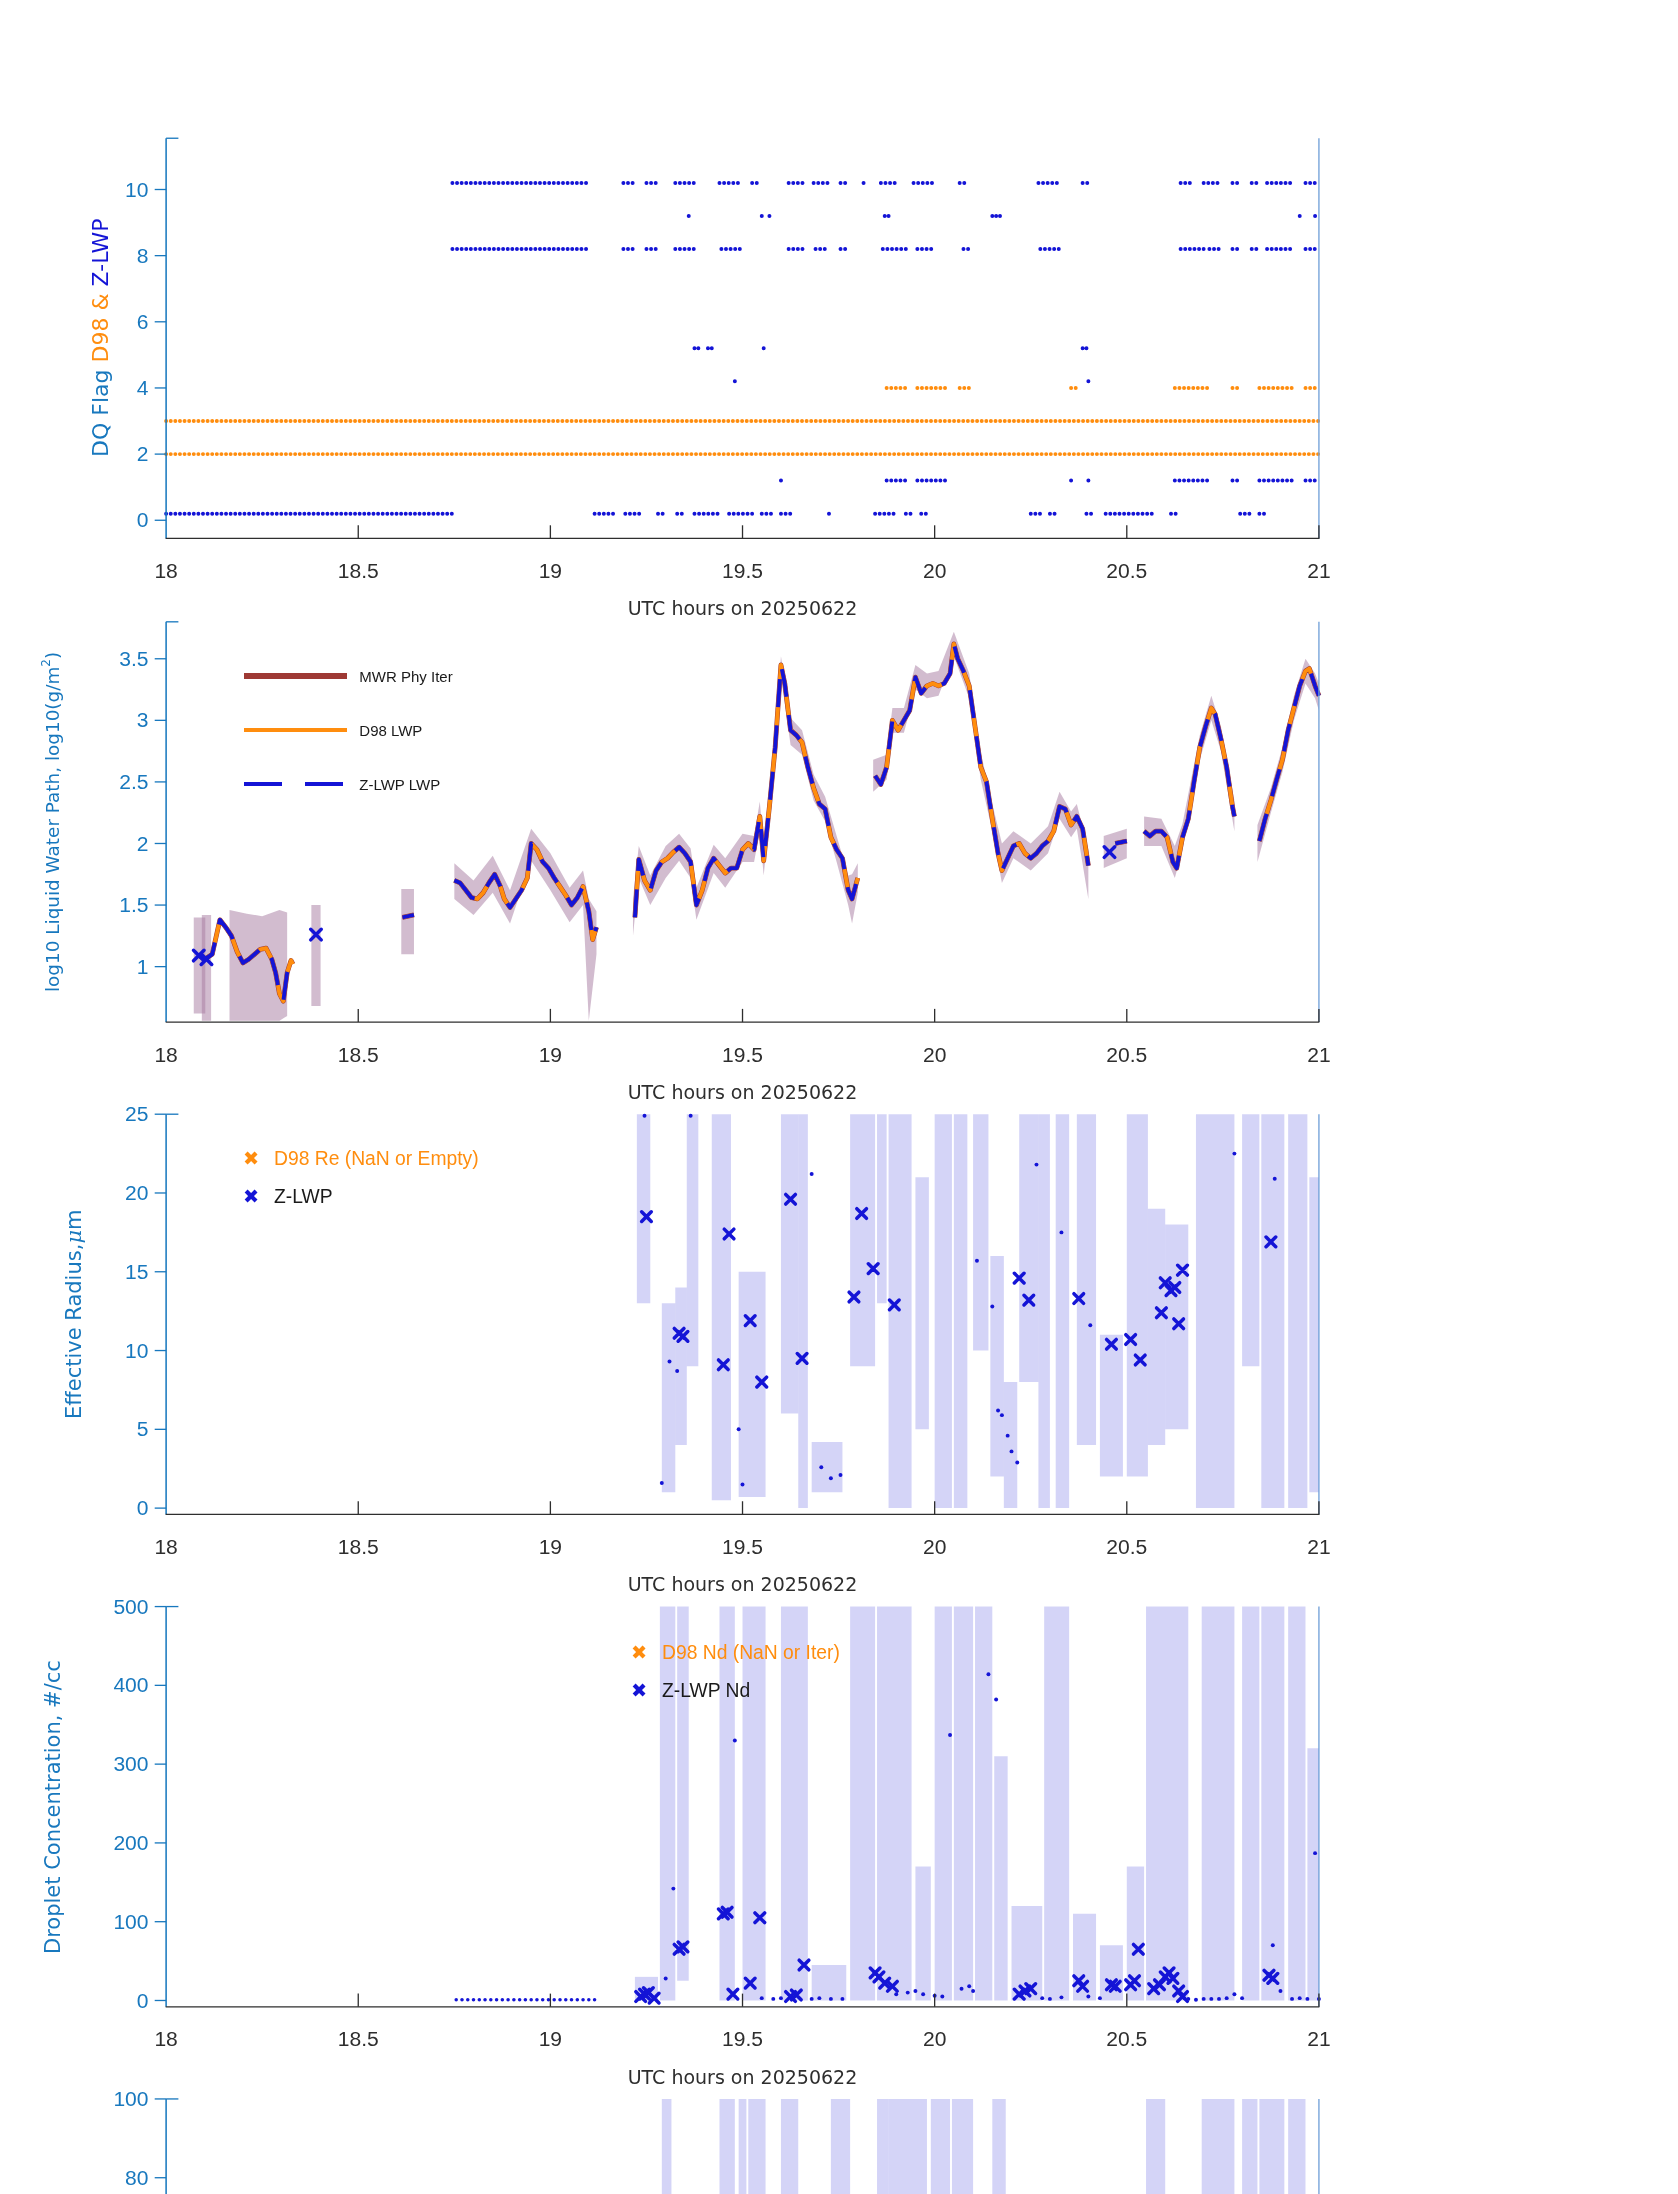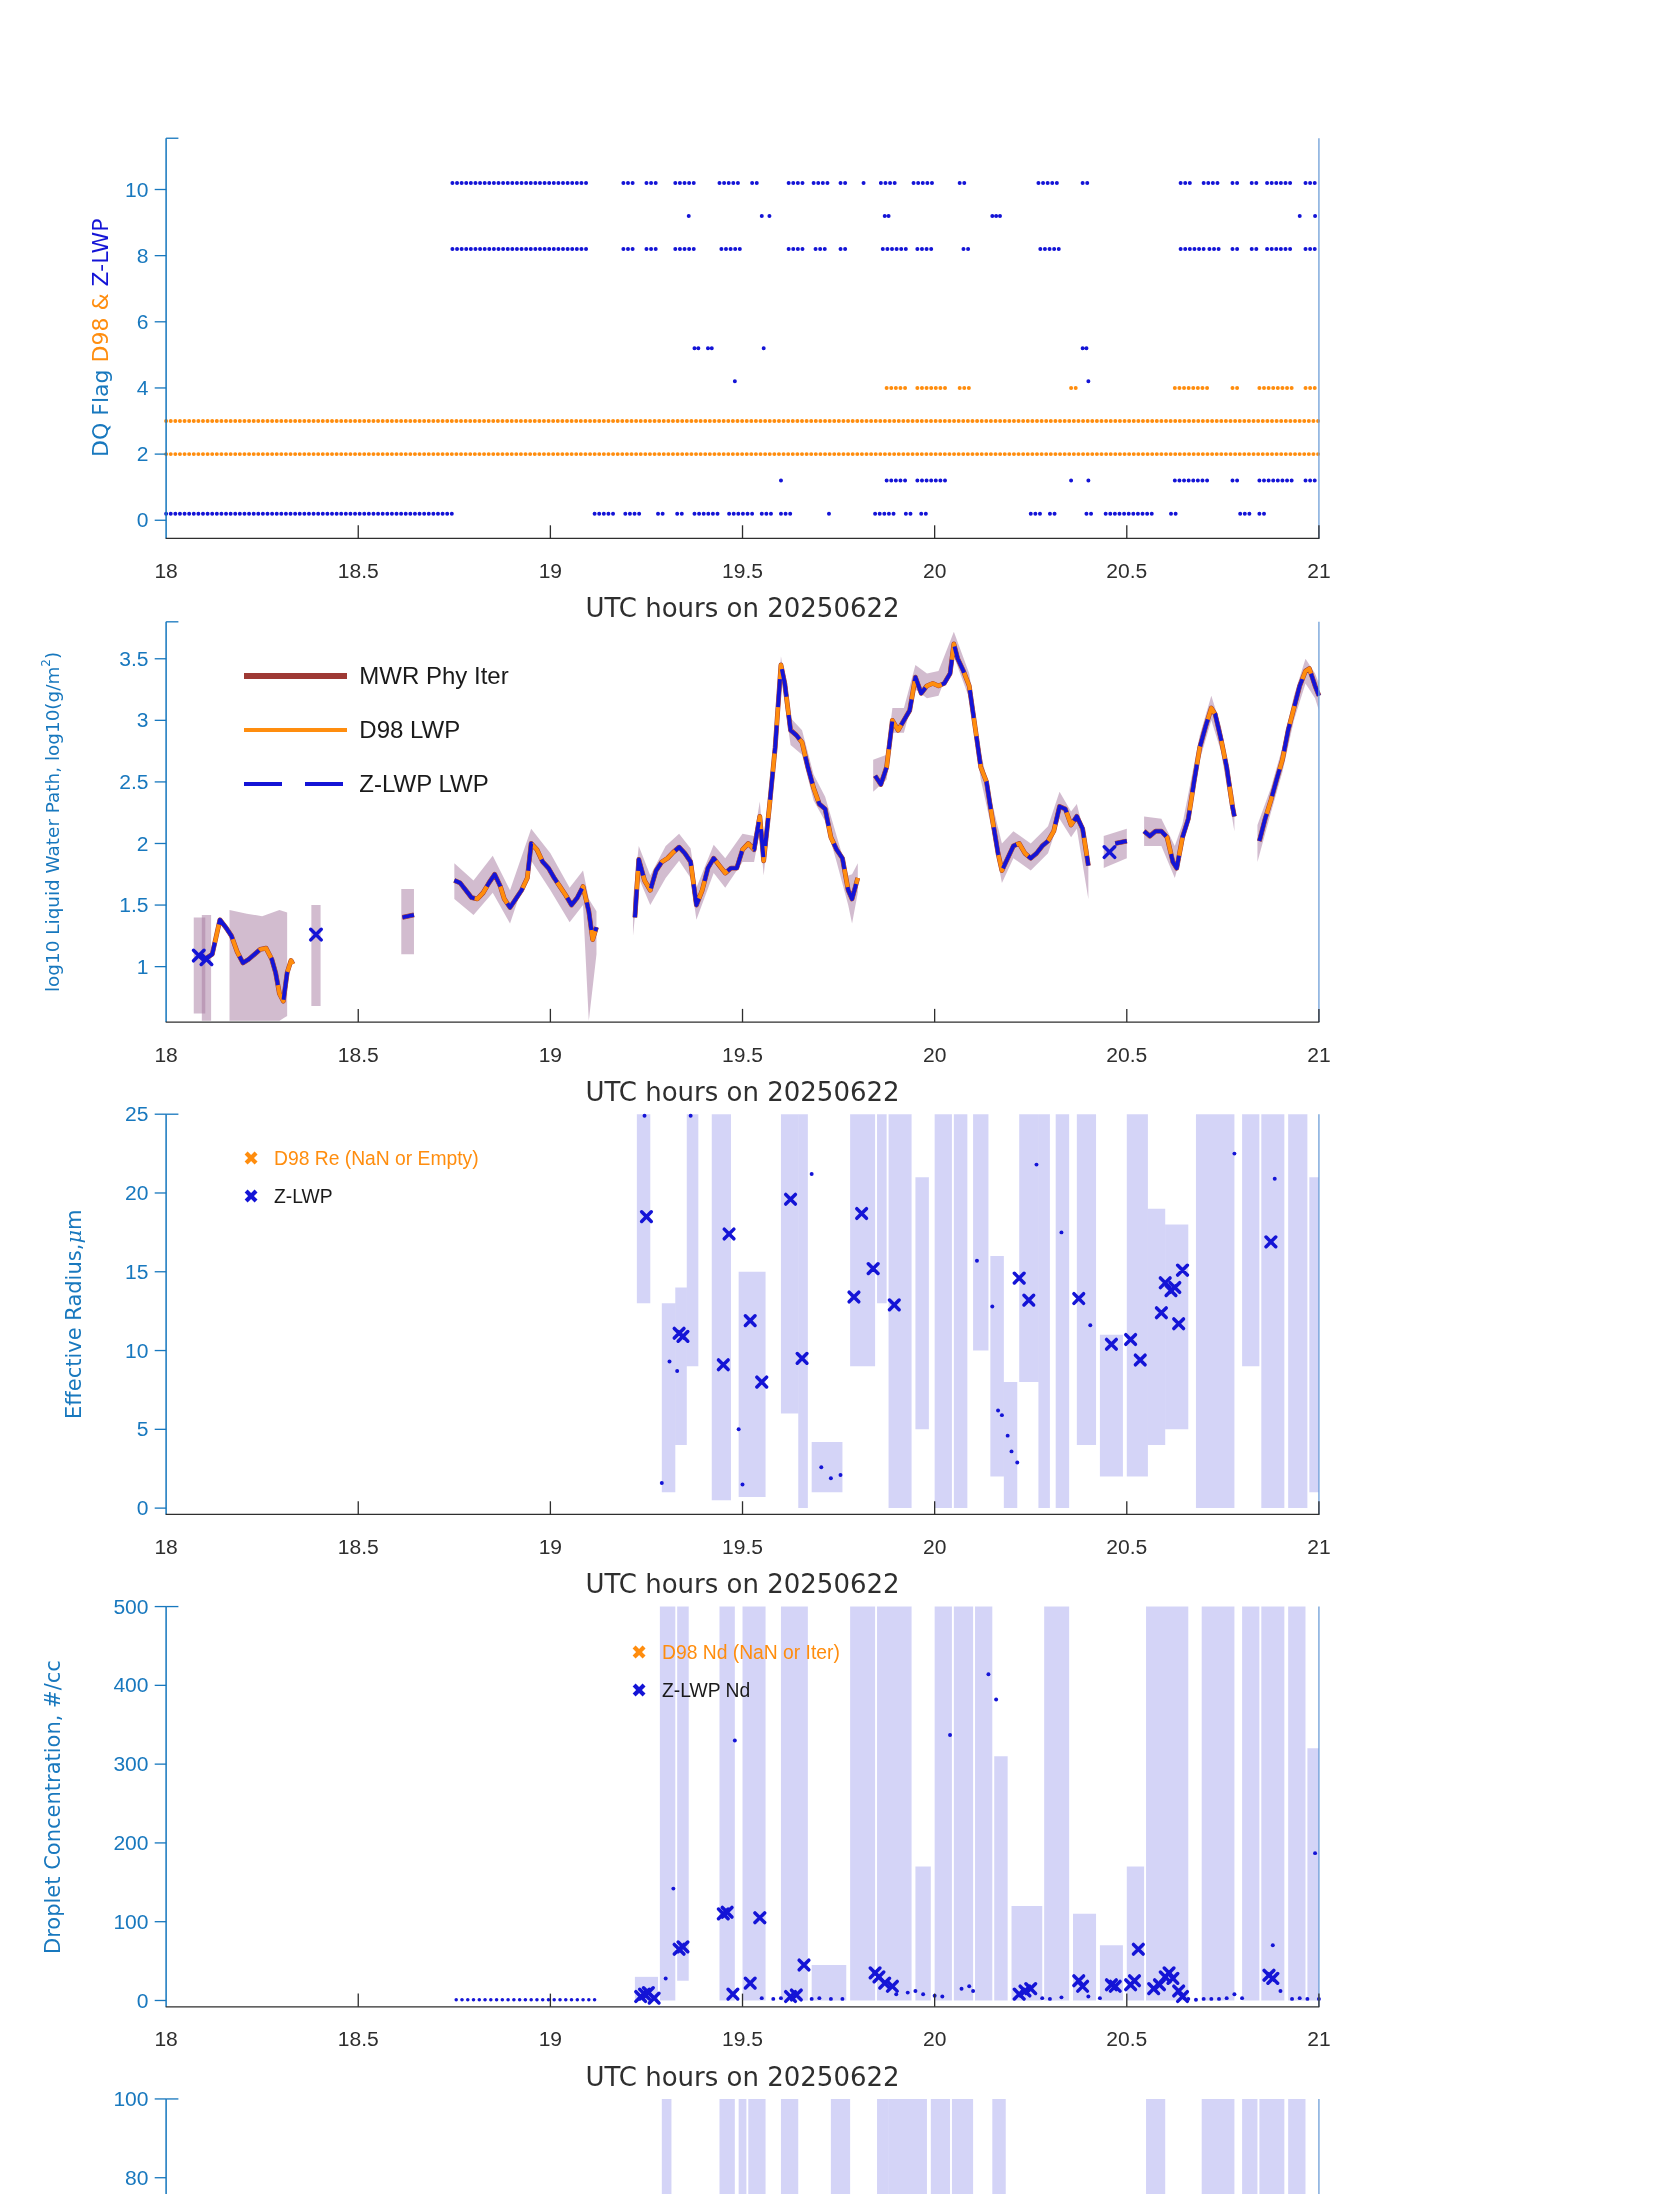--- a/index.html
+++ b/index.html
@@ -1,34 +1,34 @@
 <!DOCTYPE html>
 <html style="font-size:7px"><head>
 <meta charset="utf-8">
 <style>
   html,body{margin:0;padding:0;background:#ffffff;}
   body{width:1679px;height:2633px;position:relative;overflow:hidden;
        font-family:"Liberation Sans",sans-serif;}
   #fig-wrap{position:absolute;left:0;top:0;width:1679px;height:2633px;}
   svg{position:absolute;left:0;top:0;}
   .utc{position:absolute;left:479px;width:527px;text-align:center;
-       font-family:"DejaVu Sans",sans-serif;font-size:26px;color:#2e2e2e;line-height:24.6px;}
+       font-family:"DejaVu Sans",sans-serif;font-size:19px;color:#2e2e2e;line-height:24.6px;}
   .ylab{position:absolute;width:48px;writing-mode:vertical-rl;transform:rotate(180deg);
         text-align:center;line-height:48px;font-family:"DejaVu Sans",sans-serif;
         color:#1878be;white-space:nowrap;}
   .ylab sup{font-size:65%;}
   .mu{font-family:"DejaVu Serif",serif;font-style:italic;}
   .legend{position:absolute;display:flex;flex-direction:column;}
   .lrow{display:flex;align-items:center;height:38px;}
   .lrow2{display:flex;align-items:center;height:54px;}
   .sw{width:103px;flex:0 0 103px;}
   .sw-red{height:5.3px;background:#9e3934;}
   .sw-orange{height:4.4px;background:#ff8d0e;}
   .sw-dash{height:4.4px;background:repeating-linear-gradient(90deg,#1414d6 0,#1414d6 38px,transparent 38px,transparent 61px);}
-  .llab{font-size:24px;color:#1a1a1a;margin-left:12.3px;white-space:nowrap;}
+  .llab{font-size:15px;color:#1a1a1a;margin-left:12.3px;white-space:nowrap;}
   .llab3{font-size:19.3px;color:#1a1a1a;margin-left:9px;white-space:nowrap;}
   .lorange{color:#ff8d0e;}
   .xmark{display:inline-block;width:28px;flex:0 0 28px;text-align:center;
          font-family:"DejaVu Sans",sans-serif;font-weight:bold;font-size:19.3px;line-height:19.3px;}
 </style>
 </head>
 <body>
 
 <div id="fig-wrap">
   <svg id="fig" width="1679" height="2633" viewBox="0 0 3825 6000">

